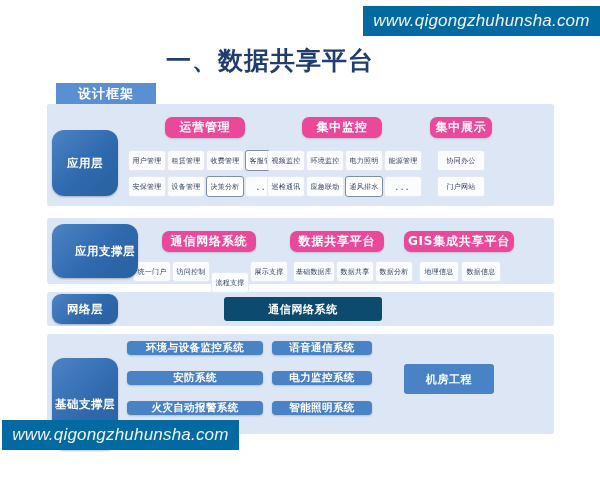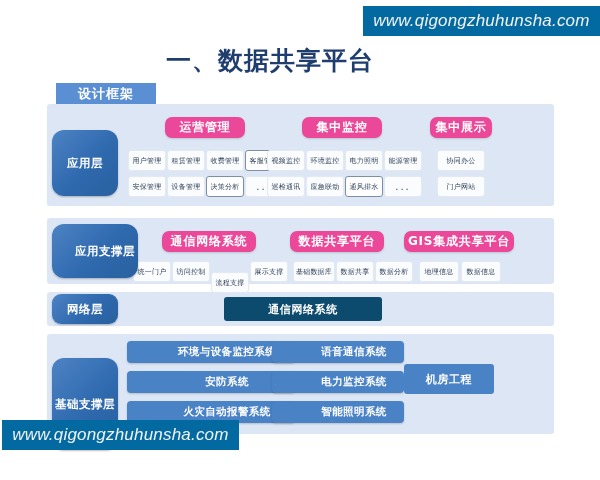--- a/index.html
+++ b/index.html
@@ -91,30 +91,29 @@
     display:flex;align-items:center;justify-content:center;
     letter-spacing:.2px;
     font-family:"DejaVu Sans",sans-serif;
     z-index:4;
     white-space:nowrap;
   }
   .cell.hl{border:1.4px solid #7d8ea5;background:#ffffff;}
   .cell.dots{font-size:10px;letter-spacing:2px;color:#3b4c63;}
 
   .sysbox{
-    position:absolute;height:22px;
+    position:absolute;height:14px;
     background:#4a82c6;
     border-radius:4px;
     color:#ffffff;font-size:10.5px;font-weight:bold;
     display:flex;align-items:center;justify-content:center;
     letter-spacing:.4px;
     box-shadow:0 1px 2px rgba(0,0,0,.18);
     font-family:"DejaVu Sans",sans-serif;
     z-index:4;
-    padding-left:32px;
   }
   #net-sys{
     position:absolute;left:224px;top:297px;width:158px;height:24px;
     background:#0c4a6e;border-radius:3px;
     color:#ffffff;font-size:11px;font-weight:bold;
     display:flex;align-items:center;justify-content:center;
     letter-spacing:.6px;
     font-family:"DejaVu Sans",sans-serif;
     z-index:4;
   }

